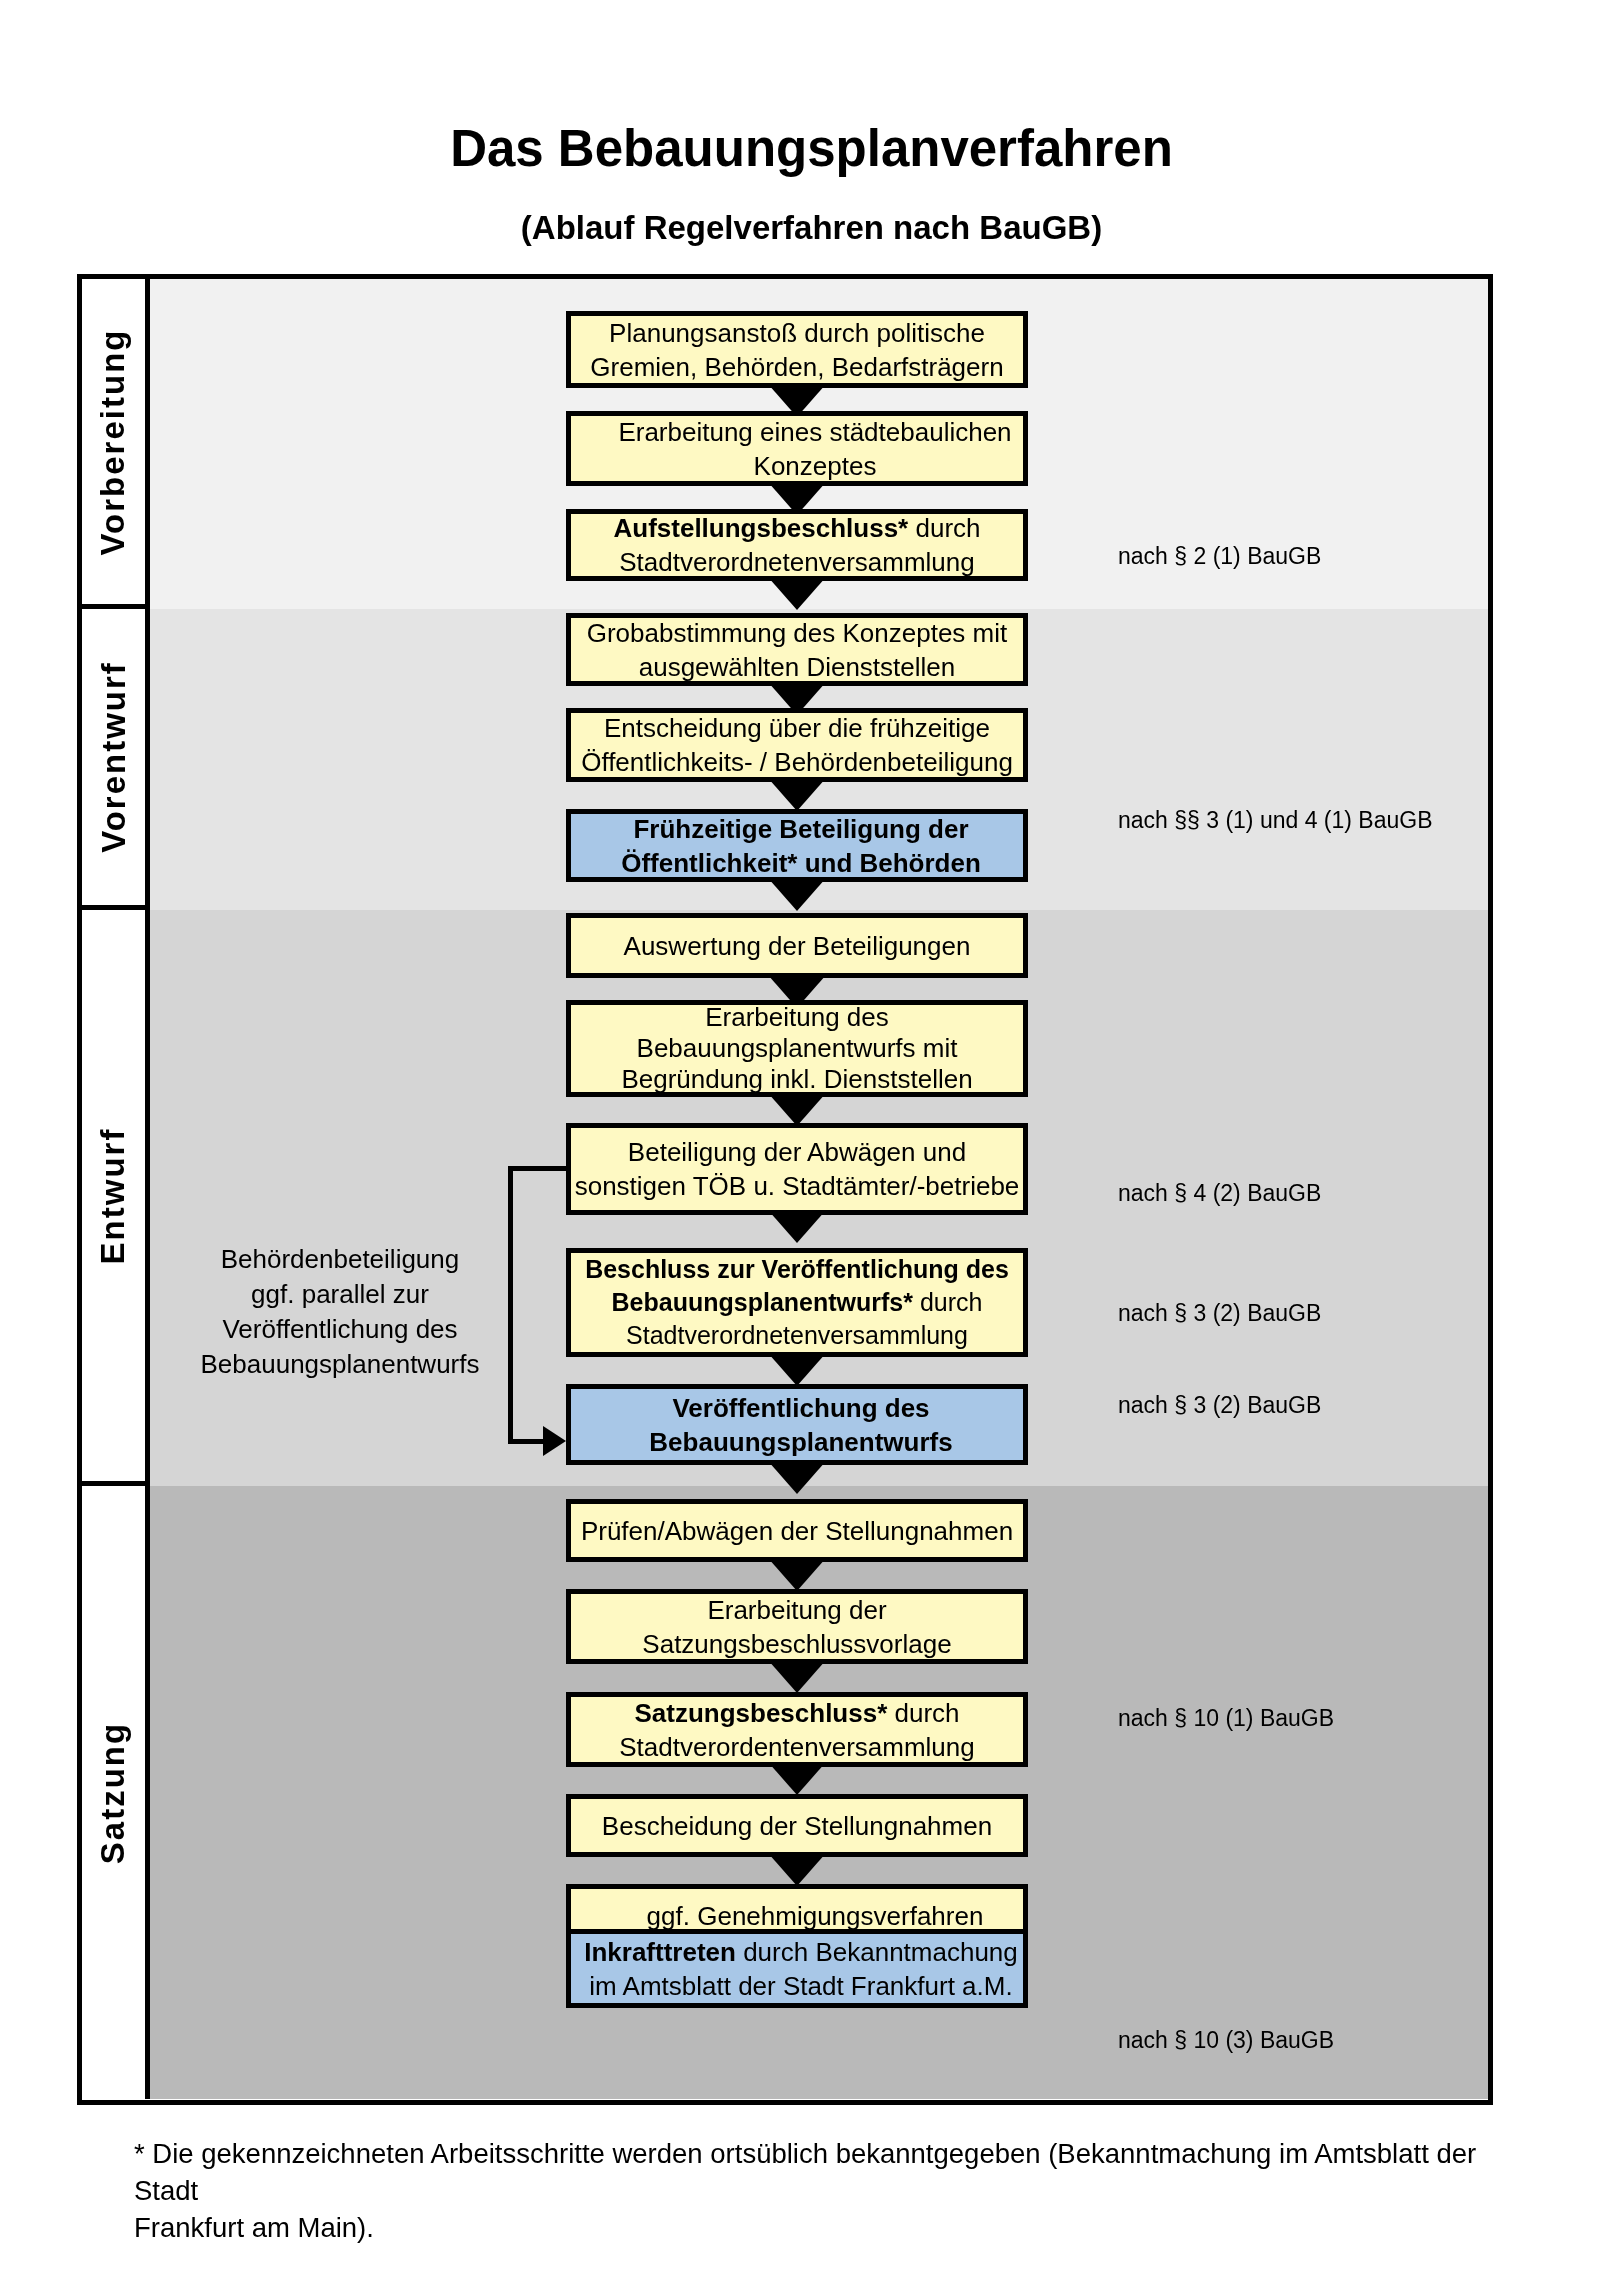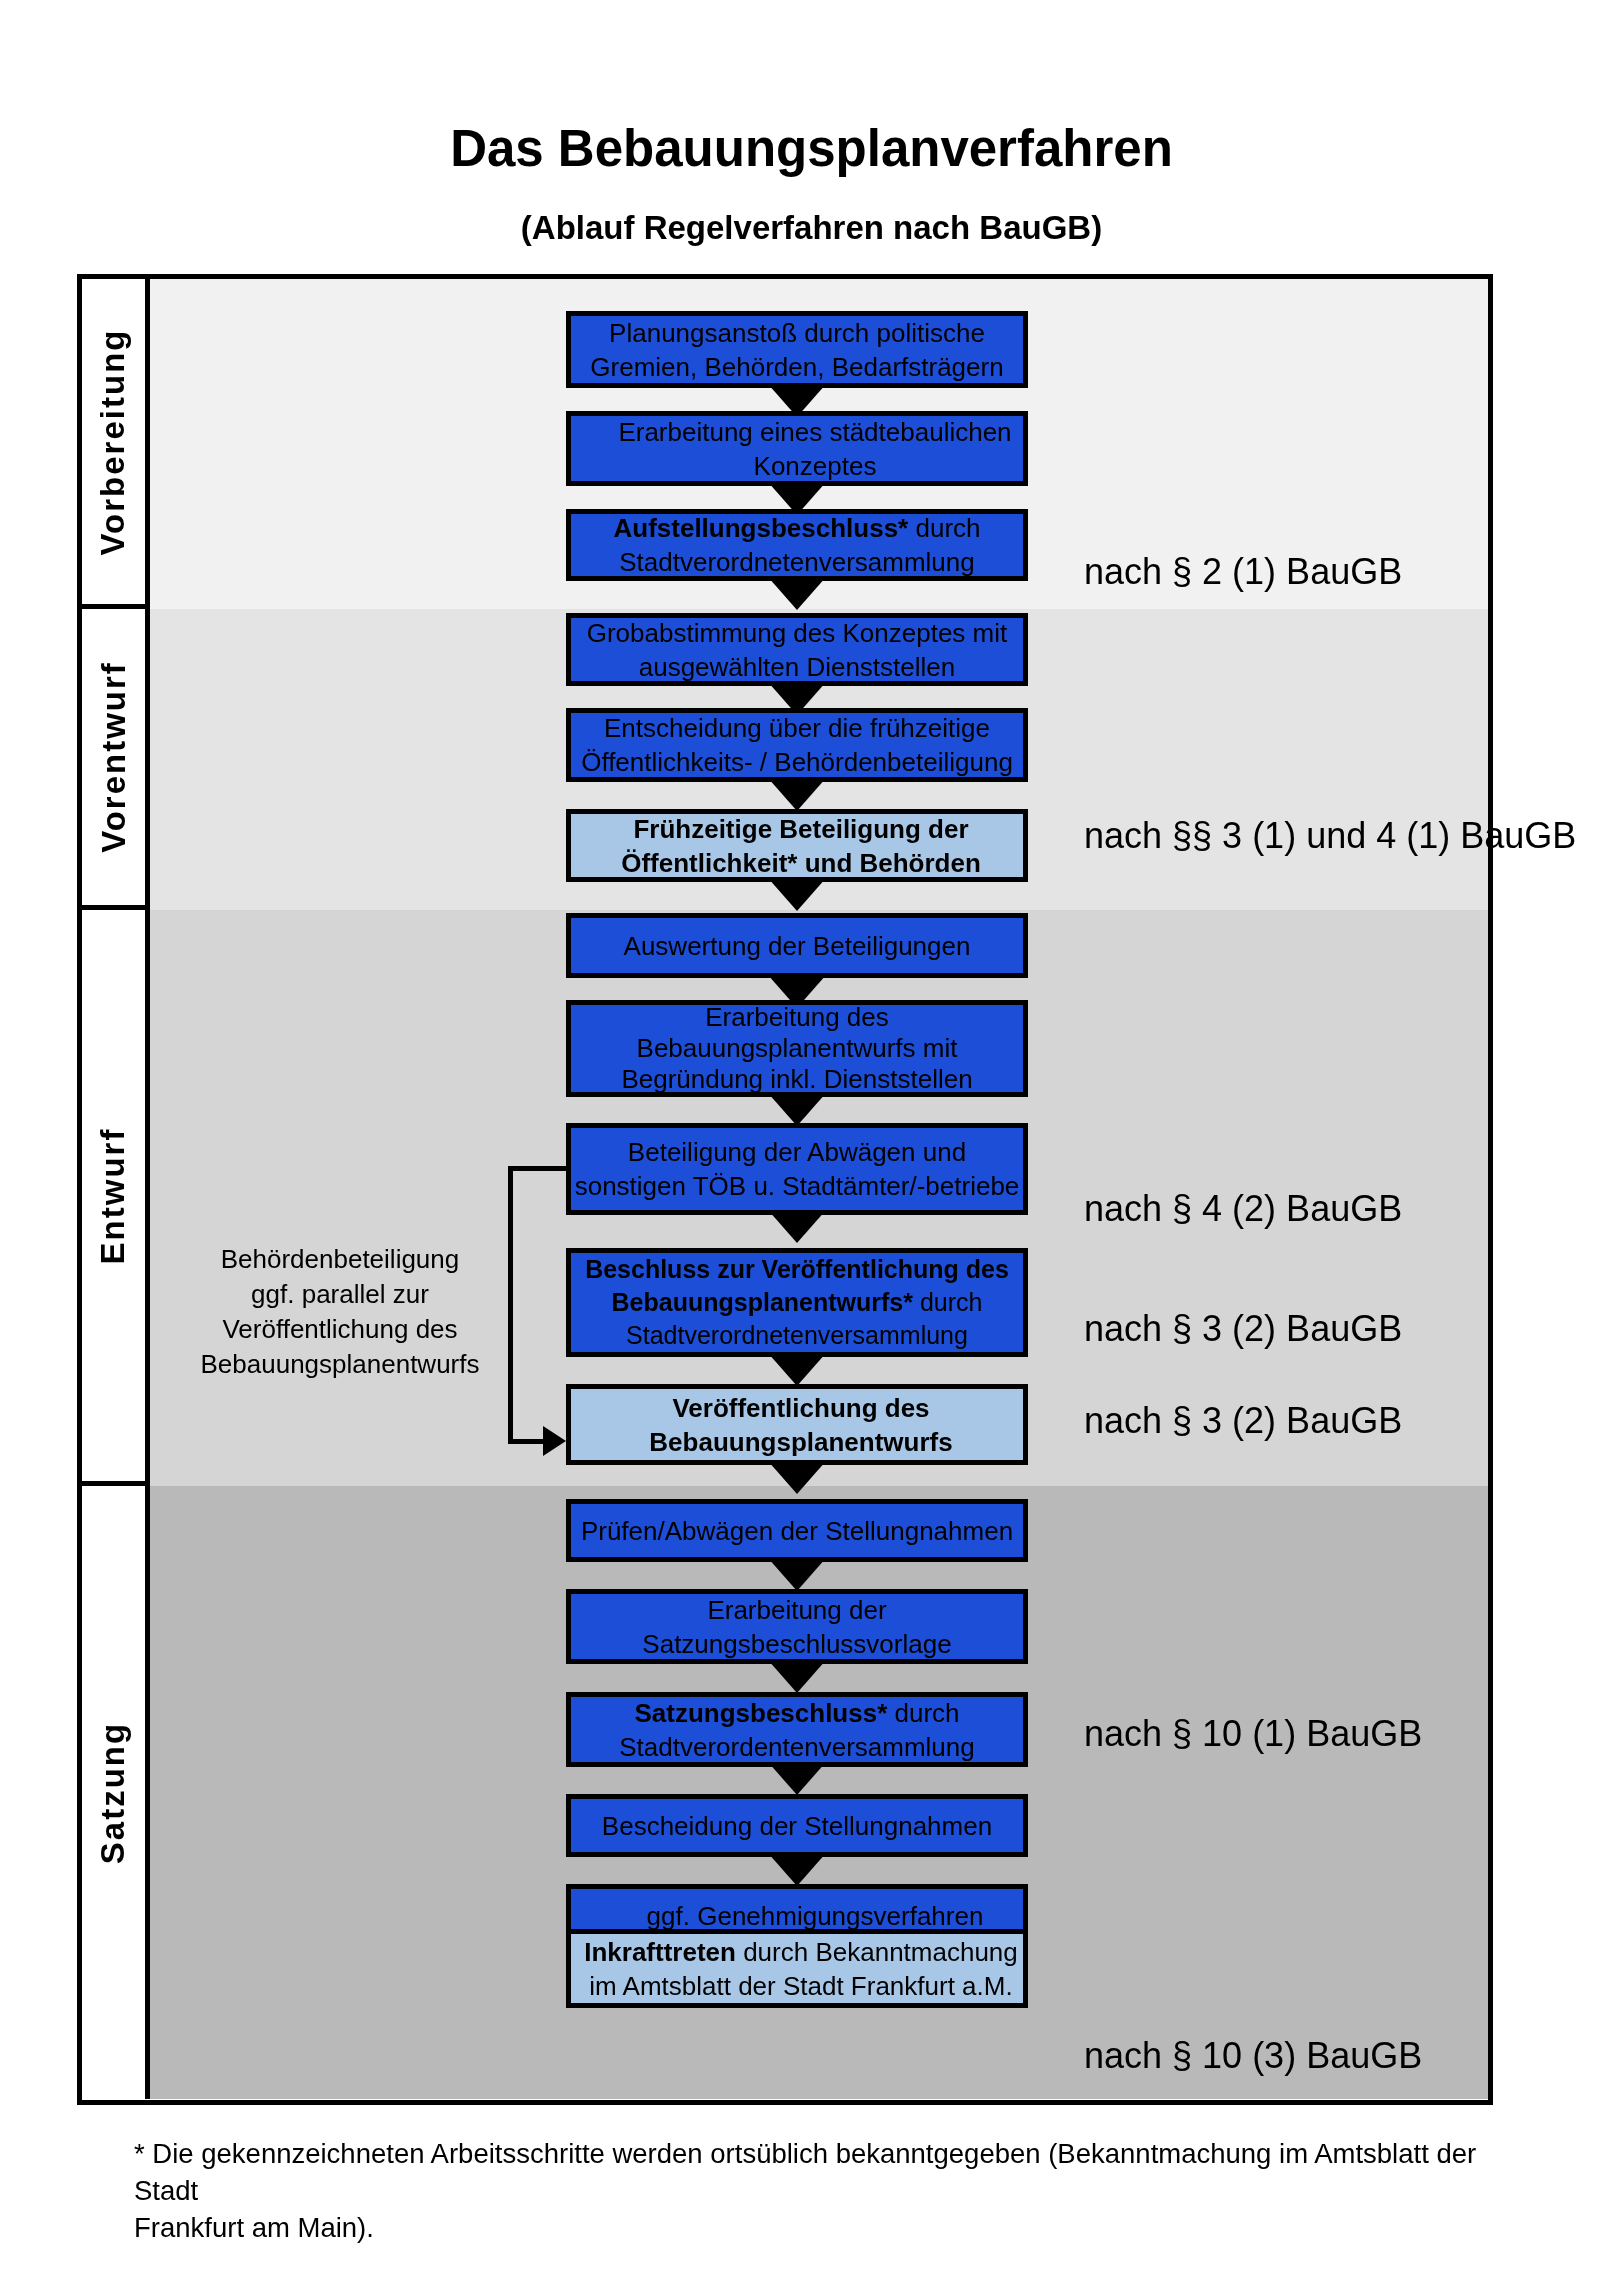--- a/index.html
+++ b/index.html
@@ -29,32 +29,32 @@
 
   .band { position:absolute; left:68px; width:1338px; }
   .band-1 { top:0;      height:330px; background:var(--band1,#F1F1F1); }
   .band-2 { top:330px;  height:301px; background:var(--band2,#E4E4E4); }
   .band-3 { top:631px;  height:576px; background:var(--band3,#D5D5D5); }
   .band-4 { top:1207px; height:613px; background:var(--band4,#B9B9B9); }
 
   .overlay { position:absolute; left:0; top:0; width:1406px; height:1820px; }
 
   .flow-box { position:absolute; left:484px; width:462px; box-sizing:border-box;
-    border:5.2px solid #000; background:#1d4ed8;
+    border:5.2px solid #000; background:#fef9c3;
     display:flex; flex-direction:column; align-items:center; justify-content:center;
     text-align:center; font-size:26px; line-height:34px; }
   .flow-box.highlight { background:var(--blue,#A8C7E7);padding-left:8px; }
   .flow-box .b { font-weight:bold; }
   .box-line { white-space:nowrap; }
 
   .down-arrow { position:absolute; left:686px; width:0; height:0;
     border-left:29.5px solid transparent; border-right:29.5px solid transparent;
     border-top:33px solid #000; }
 
-  .legal-ref { position:absolute; left:1002px; font-size:36px; white-space:nowrap;margin-top:8px; }
+  .legal-ref { position:absolute; left:1036px; font-size:23px; white-space:nowrap; }
 
   .side-note { position:absolute; left:114px; top:963px; width:288px;
     text-align:center; font-size:26px; line-height:35px; }
 
   .bracket-h-top    { position:absolute; left:426px; top:887px; width:58px; height:5.2px; background:#000; }
   .bracket-v        { position:absolute; left:426px; top:887px; width:5.2px;  height:278px; background:#000; }
   .bracket-h-bottom { position:absolute; left:426px; top:1160px; width:38px; height:5.2px; background:#000; }
   .bracket-arrow    { position:absolute; left:461px; top:1147px; width:0; height:0;
     border-top:15.7px solid transparent; border-bottom:15.7px solid transparent;
     border-left:23.6px solid #000; }

